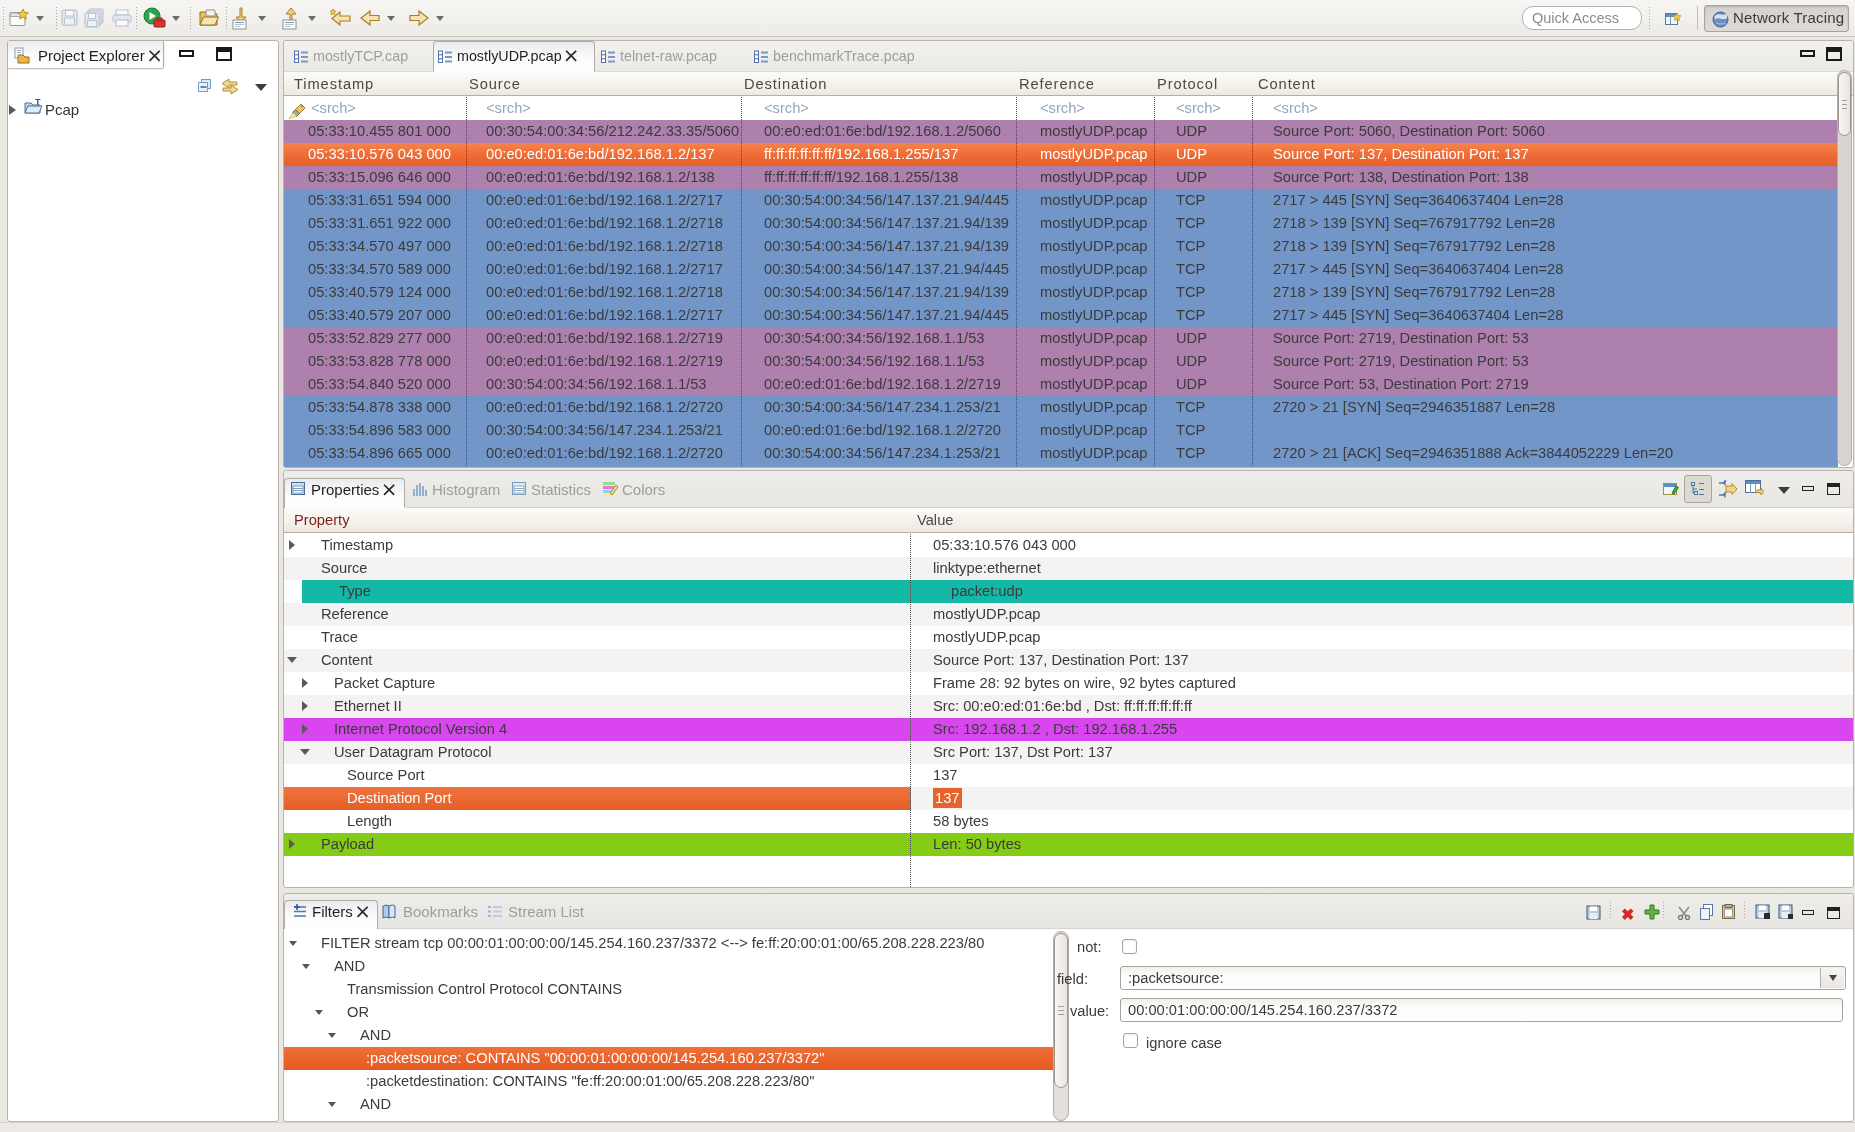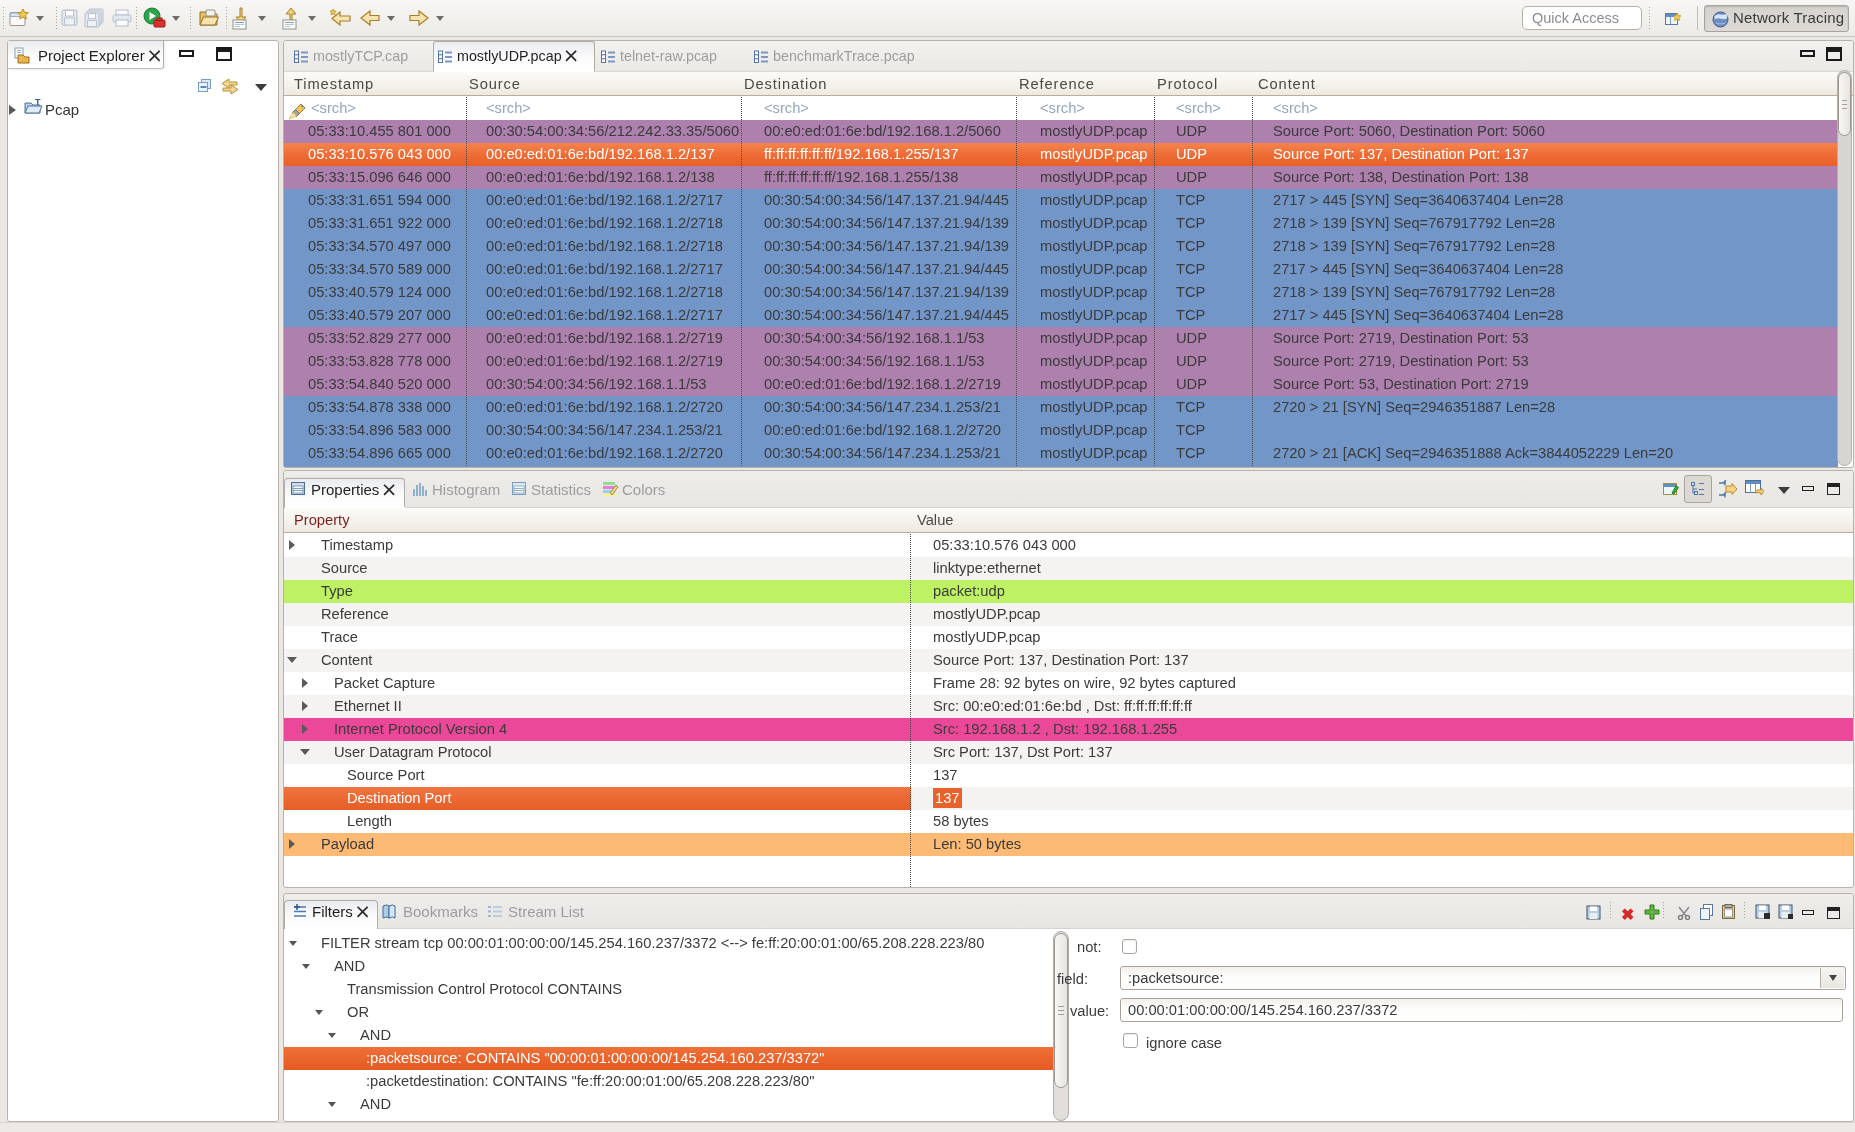--- a/index.html
+++ b/index.html
@@ -9,21 +9,21 @@
 .abs { position:absolute; }
 
 #toolbar { left:0; top:0; width:1855px; height:37px;
   background:linear-gradient(#f7f6f4,#edebe7); border-bottom:1px solid #cac6c0; }
 .tsep { position:absolute; top:7px; width:1px; height:22px;
   background-image:linear-gradient(#a9a49d 1px, transparent 1px); background-size:1px 3px; }
 .ddarrow { position:absolute; top:16px; width:0; height:0;
   border-left:4px solid transparent; border-right:4px solid transparent; border-top:5px solid #6d6a66; }
 
 #qa { left:1522px; top:6px; width:120px; height:24px; background:#fff;
-  border:1px solid #b5b1aa; border-radius:5px; color:#8c8c8c; line-height:22px; padding-left:9px; font-size:14.5px; }
+  border:1px solid #b5b1aa; border-radius:11px; color:#8c8c8c; line-height:22px; padding-left:9px; font-size:14.5px; }
 #persp-btn { left:1704px; top:5px; width:145px; height:27px; background:linear-gradient(#d6d3ce,#dedbd6);
   border:1px solid #a8a49d; border-radius:3px; box-shadow:inset 0 1px 2px rgba(0,0,0,.15); }
 #persp-btn span { position:absolute; left:28px; top:3px; color:#3a3a3a; font-size:15px; letter-spacing:0.2px; }
 
 .panel { position:absolute; background:#fff; border:1px solid #b7b2ab; border-radius:3px; }
 .ptabbar { position:absolute; left:0; top:0; right:0; height:37px;
   background:linear-gradient(#efedea,#e8e6e2); border-bottom:1px solid #d6d2cc; border-radius:3px 3px 0 0; }
 .ptab-active { position:absolute; top:0px; height:37px; background:linear-gradient(#eaebee,#fbfbfc 55%,#ffffff);
   border:1px solid #b1ada6; border-top:none; border-radius:0 0 0 0; border-bottom:1px solid #fff; }
 .tabx { color:#2a2a2a; font-size:14px; font-weight:bold; }
@@ -472,21 +472,21 @@
   <div id="pbody" class="abs" style="left:0; top:63px; width:1569px; height:353px; overflow:hidden;">
   <div class="prow" style="background:#fff;">
         <span style="position:absolute;left:5px;top:6px;width:0;height:0;border-top:5px solid transparent;border-bottom:5px solid transparent;border-left:6px solid #5a5a5a;"></span>
         <span style="left:37px;">Timestamp</span>
         <span style="left:649px;">05:33:10.576 043 000</span>
       </div>
   <div class="prow" style="background:#f4f3f1;">
         <span style="left:37px;">Source</span>
         <span style="left:649px;">linktype:ethernet</span>
       </div>
-  <div class="prow" style="background:#bef264;">
+  <div class="prow" style="background:#14b8a6;margin-left:18px;">
         <span style="left:37px;">Type</span>
         <span style="left:649px;">packet:udp</span>
       </div>
   <div class="prow" style="background:#f4f3f1;">
         <span style="left:37px;">Reference</span>
         <span style="left:649px;">mostlyUDP.pcap</span>
       </div>
   <div class="prow" style="background:#fff;">
         <span style="left:37px;text-align:right;">Trace</span>
         <span style="left:649px;">mostlyUDP.pcap</span>
@@ -499,40 +499,40 @@
   <div class="prow" style="background:#fff;">
         <span style="position:absolute;left:18px;top:6px;width:0;height:0;border-top:5px solid transparent;border-bottom:5px solid transparent;border-left:6px solid #5a5a5a;"></span>
         <span style="left:50px;">Packet Capture</span>
         <span style="left:649px;">Frame 28: 92 bytes on wire, 92 bytes captured</span>
       </div>
   <div class="prow" style="background:#f4f3f1;">
         <span style="position:absolute;left:18px;top:6px;width:0;height:0;border-top:5px solid transparent;border-bottom:5px solid transparent;border-left:6px solid #5a5a5a;"></span>
         <span style="left:50px;">Ethernet II</span>
         <span style="left:649px;">Src: 00:e0:ed:01:6e:bd , Dst: ff:ff:ff:ff:ff:ff</span>
       </div>
-  <div class="prow" style="background:#ec4899;">
+  <div class="prow" style="background:#d946ef;">
         <span style="position:absolute;left:18px;top:6px;width:0;height:0;border-top:5px solid transparent;border-bottom:5px solid transparent;border-left:6px solid #5a5a5a;"></span>
         <span style="left:50px;">Internet Protocol Version 4</span>
         <span style="left:649px;">Src: 192.168.1.2 , Dst: 192.168.1.255</span>
       </div>
   <div class="prow" style="background:#f4f3f1;">
         <span style="position:absolute;left:16px;top:8px;width:0;height:0;border-left:5px solid transparent;border-right:5px solid transparent;border-top:6px solid #5a5a5a;"></span>
         <span style="left:50px;">User Datagram Protocol</span>
         <span style="left:649px;">Src Port: 137, Dst Port: 137</span>
       </div>
   <div class="prow" style="background:#fff;">
         <span style="left:63px;">Source Port</span>
         <span style="left:649px;">137</span>
       </div>
   <div class="prow" style="background:#f4f3f1;"><span class="abs" style="left:0;top:0;width:627px;height:23px;background:linear-gradient(#f07440,#e65e26);"></span><span style="left:63px;color:#fff;position:relative;">Destination Port</span><span style="left:649px;"><i style="font-style:normal;background:#e8622c;color:#fff;padding:2px 2px;">137</i></span></div>
   <div class="prow" style="background:#fff;">
         <span style="left:63px;">Length</span>
         <span style="left:649px;">58 bytes</span>
       </div>
-  <div class="prow" style="background:#fdba74;">
+  <div class="prow" style="background:#84cc16;">
         <span style="position:absolute;left:5px;top:6px;width:0;height:0;border-top:5px solid transparent;border-bottom:5px solid transparent;border-left:6px solid #5a5a5a;"></span>
         <span style="left:37px;">Payload</span>
         <span style="left:649px;">Len: 50 bytes</span>
       </div>
   <div class="dotcols" style="left:626px;"></div>
   </div>
 </div>
 
 <div id="filters" class="panel" style="left:283px; top:893px; width:1571px; height:229px;">
   <div class="ptabbar" style="height:35px;"></div>

